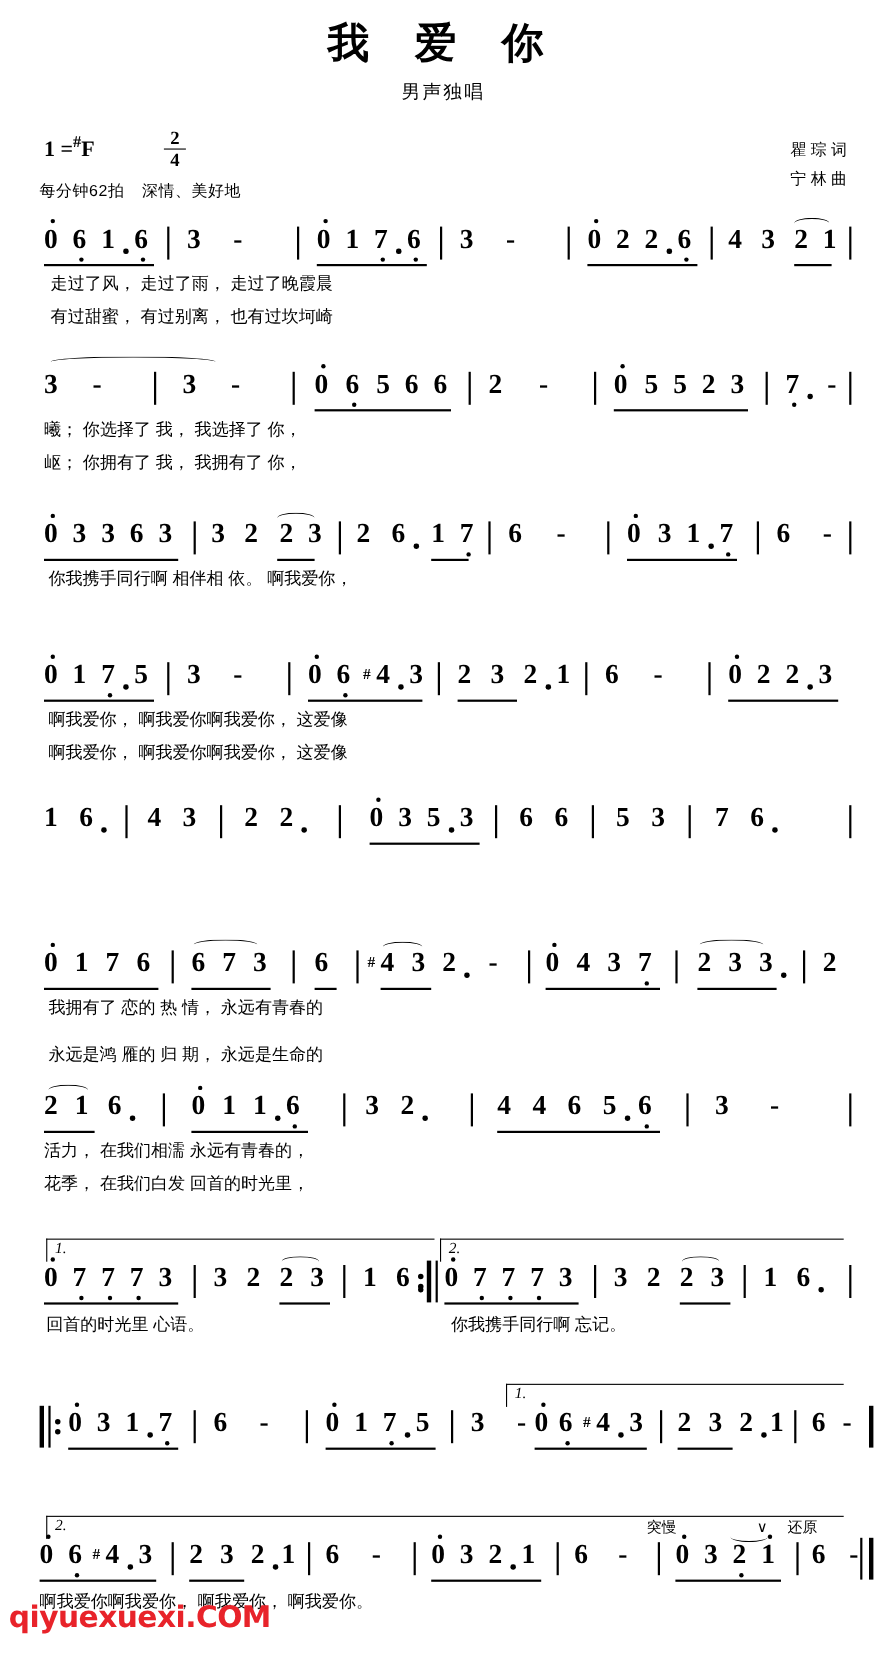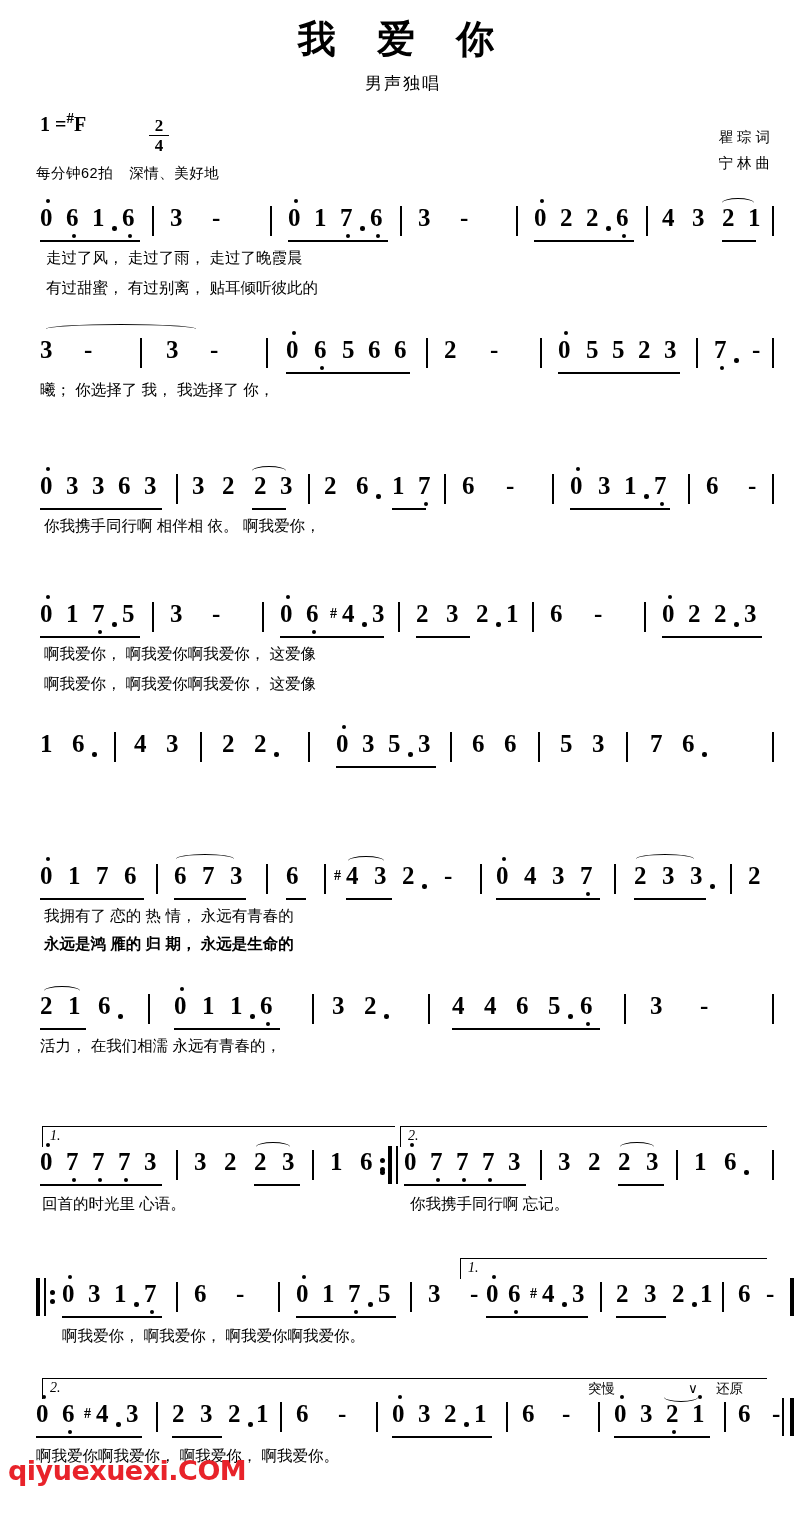--- a/index.html
+++ b/index.html
@@ -13,21 +13,21 @@
   .title{
     position:absolute;left:0;top:14px;width:806px;text-align:center;
     font-family:"DejaVu Sans", sans-serif;
     font-size:38px;font-weight:bold;letter-spacing:14px;
   }
   .subtitle{
     position:absolute;left:0;top:72px;width:806px;text-align:center;
     font-size:17px;letter-spacing:2px;
   }
   .keysig{
-    position:absolute;left:40px;top:110px;font-size:20px;font-weight:bold;
+    position:absolute;left:40px;top:122px;font-size:20px;font-weight:bold;
     font-family:"Liberation Serif", serif;
   }
   .keysig .sharp{font-size:15px;vertical-align:super;}
   .meter{
     position:absolute;left:146px;top:118px;width:26px;text-align:center;
     font-family:"Liberation Serif", serif;font-size:17px;font-weight:bold;line-height:15px;
   }
   .meter .bar{display:block;border-top:1.6px solid #000;width:20px;margin:2px auto;}
   .tempo{
     position:absolute;left:36px;top:164px;font-size:14.5px;letter-spacing:0.5px;
@@ -156,21 +156,21 @@
       <span class="n" style="left:722px;">2</span>
       <span class="n" style="left:748px;">1</span>
       <span class="slur" style="left:722px;top:-6px;width:32px;"></span>
       <span class="ul" style="left:722px;top:36px;width:34px;"></span>
       <span class="bl" style="left:772px;top:2px;height:30px;"></span>
     </div>
     <div class="lyr">
       <span class="ly" style="left:46px;">走过了风， 走过了雨， 走过了晚霞晨</span>
     </div>
     <div class="lyr" style="top:4px;">
-      <span class="ly" style="left:46px;">有过甜蜜， 有过别离， 贴耳倾听彼此的</span>
+      <span class="ly" style="left:46px;">有过甜蜜， 有过别离， 也有过坎坷崎</span>
     </div>
   </div>
 
   <div class="row" style="top:336px;">
     <div class="notes">
       <span class="slur" style="left:46px;top:-12px;width:150px;"></span>
       <span class="n" style="left:40px;">3</span>
       <span class="dash" style="left:84px;">-</span>
       <span class="bl" style="left:140px;top:2px;height:30px;"></span>
       <span class="n" style="left:166px;">3</span>
@@ -199,20 +199,23 @@
       <span class="ul" style="left:558px;top:36px;width:122px;"></span>
       <span class="bl" style="left:696px;top:2px;height:30px;"></span>
       <span class="n" style="left:714px;">7</span>
         <span class="dotr" style="left:734px;top:22px;"></span>
         <span class="dotd" style="left:720px;top:30px;"></span>
       <span class="dash" style="left:752px;">-</span>
       <span class="bl" style="left:772px;top:2px;height:30px;"></span>
     </div>
     <div class="lyr">
       <span class="ly" style="left:40px;">曦； 你选择了 我， 我选择了 你，</span>
+    </div>
+    <div class="lyr" style="top:4px;">
+      <span class="ly" style="left:40px;">岖； 你拥有了 我， 我拥有了 你，</span>
     </div>
   </div>
 
   <div class="row" style="top:472px;">
     <div class="notes">
       <span class="n" style="left:40px;">0</span>
         <span class="dotu" style="left:46px;top:-5px;"></span>
       <span class="n" style="left:66px;">3</span>
       <span class="n" style="left:92px;">3</span>
       <span class="n" style="left:118px;">6</span>
@@ -385,21 +388,21 @@
       <span class="n" style="left:662px;">3</span>
       <span class="n" style="left:690px;">3</span>
         <span class="dotr" style="left:710px;top:22px;"></span>
       <span class="ul" style="left:634px;top:36px;width:72px;"></span>
       <span class="bl" style="left:730px;top:2px;height:30px;"></span>
       <span class="n" style="left:748px;">2</span>
     </div>
     <div class="lyr">
       <span class="ly" style="left:44px;">我拥有了 恋的 热 情， 永远有青春的</span>
     </div>
-    <div class="lyr" style="top:2px;font-weight:bold;">
+    <div class="lyr" style="top:17px;">
       <span class="ly" style="left:44px;">永远是鸿 雁的 归 期， 永远是生命的</span>
     </div>
   </div>
 
   <div class="row" style="top:992px;">
     <div class="notes">
       <span class="slur" style="left:44px;top:-6px;width:36px;"></span>
       <span class="n" style="left:40px;">2</span>
       <span class="n" style="left:68px;">1</span>
       <span class="ul" style="left:40px;top:36px;width:46px;"></span>
@@ -429,20 +432,23 @@
       <span class="n" style="left:580px;">6</span>
         <span class="dotd" style="left:586px;top:30px;"></span>
       <span class="ul" style="left:452px;top:36px;width:148px;"></span>
       <span class="bl" style="left:624px;top:2px;height:30px;"></span>
       <span class="n" style="left:650px;">3</span>
       <span class="dash" style="left:700px;">-</span>
       <span class="bl" style="left:772px;top:2px;height:30px;"></span>
     </div>
     <div class="lyr">
       <span class="ly" style="left:40px;">活力， 在我们相濡 永远有青春的，</span>
+    </div>
+    <div class="lyr" style="top:4px;">
+      <span class="ly" style="left:40px;">花季， 在我们白发 回首的时光里，</span>
     </div>
   </div>
 
   <div class="row" style="top:1126px;">
     <div class="vbox" style="left:42px;top:0;width:352px;height:20px;"></div>
     <div class="vlabel" style="left:50px;top:2px;">1.</div>
     <div class="vbox" style="left:400px;top:0;width:366px;height:20px;"></div>
     <div class="vlabel" style="left:408px;top:2px;">2.</div>
 
     <div class="notes" style="margin-top:22px;">
@@ -556,23 +562,20 @@
       <span class="n" style="left:644px;">3</span>
       <span class="n" style="left:672px;">2</span>
         <span class="dotr" style="left:692px;top:22px;"></span>
       <span class="n" style="left:700px;">1</span>
       <span class="ul" style="left:616px;top:36px;width:50px;"></span>
       <span class="bl" style="left:722px;top:2px;height:30px;"></span>
       <span class="n" style="left:738px;">6</span>
       <span class="dash" style="left:766px;">-</span>
       <span class="thick" style="left:790px;top:-2px;height:38px;"></span>
     </div>
-    <div class="lyr" style="top:2px;">
-      <span class="ly" style="left:62px;">啊我爱你， 啊我爱你， 啊我爱你啊我爱你。</span>
-    </div>
   </div>
 
   <div class="row" style="top:1378px;">
     <div class="vbox" style="left:42px;top:0;width:724px;height:20px;"></div>
     <div class="vlabel" style="left:50px;top:2px;">2.</div>
 
     <div class="anno" style="left:588px;top:2px;">突慢</div>
     <div class="anno" style="left:688px;top:2px;">∨</div>
     <div class="anno" style="left:716px;top:2px;">还原</div>
 

